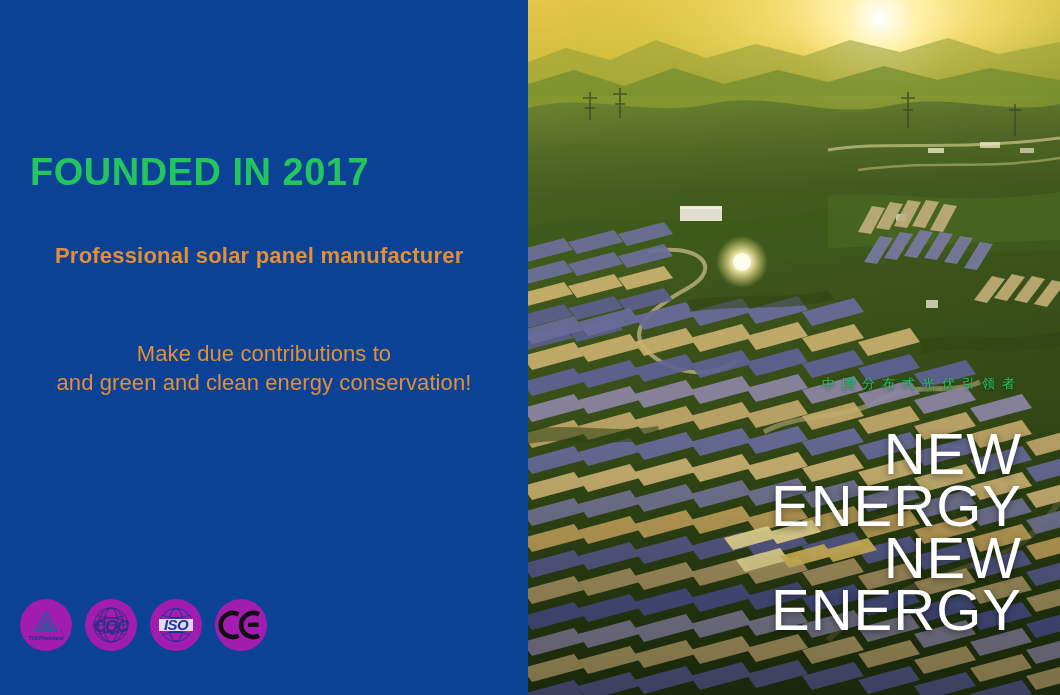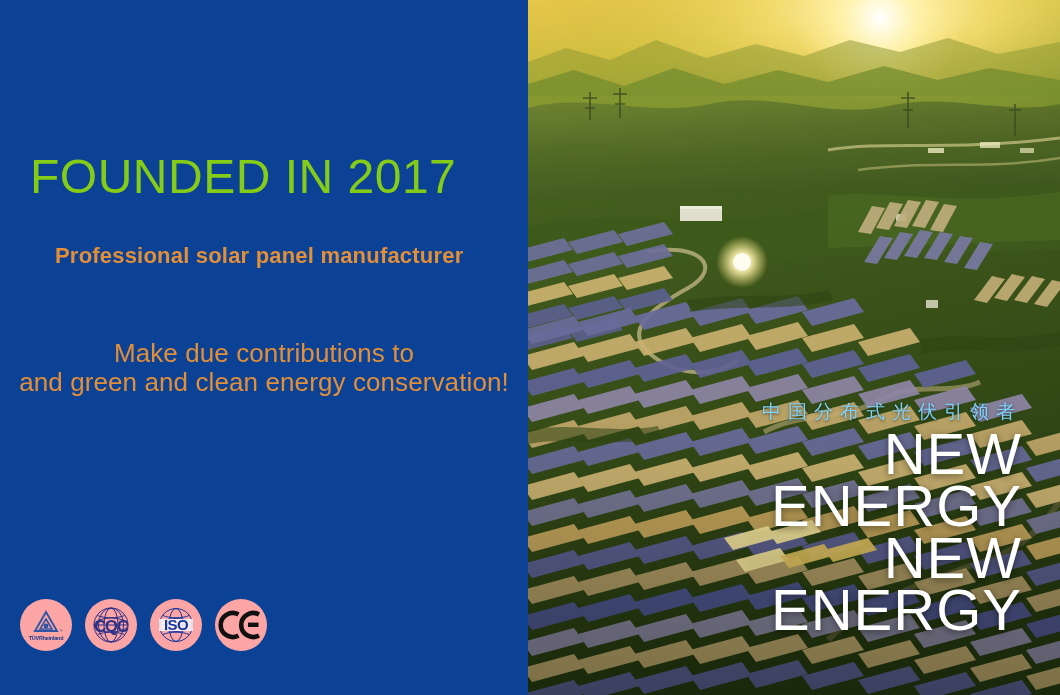--- a/index.html
+++ b/index.html
@@ -20,85 +20,86 @@
   #left-panel {
     position:absolute;
     left:0; top:0;
     width:528px; height:695px;
     background:#0b4295;
     z-index:5;
   }
   #headline {
     position:absolute;
     left:30px; top:152px;
-    font-size:48px;
-    font-weight:normal;
+    font-size:38px;
+    font-weight:bold;
     letter-spacing:0.5px;
-    color:#84cc16;
+    color:#22c55e;
     white-space:nowrap;
     line-height:1.06;
   }
   #subtitle {
     position:absolute;
     left:55px; top:243px;
     font-size:22px;
     font-weight:bold;
     color:#e28f38;
     white-space:nowrap;
     letter-spacing:0.2px;
   }
   #tagline {
     position:absolute;
     left:0; top:339px;
     width:528px;
     text-align:center;
     color:#e28f38;
-    font-size:26px;
+    font-size:22px;
     line-height:29px;
     letter-spacing:0.1px;
   }
   #tagline .tl-line { display:block; white-space:nowrap; }
 
   
   #cert-row {
     position:absolute;
     left:20px; top:599px;
     display:flex;
     gap:13px;
     align-items:center;
   }
   .badge {
     width:52px; height:52px;
     border-radius:50%;
-    background:#fca5a5;
+    background:#a21caf;
     position:relative;
     display:flex;
     align-items:center;
     justify-content:center;
     overflow:hidden;
     flex:0 0 auto;
+    font-style:italic;
   }
   .badge svg { display:block; }
 
   
   #photo {
     position:absolute;
     left:528px; top:0;
     width:532px; height:695px;
     overflow:hidden;
     background:#3a4a2a;
   }
   #photo svg.ph { position:absolute; left:0; top:0; width:532px; height:695px; }
 
   
   #cn-tag {
     position:absolute;
-    right:38px; top:399px;
-    color:#7dd3fc;
-    font-size:19px;
+    right:38px; top:375px;
+    color:#22c55e;
+    font-size:13px;
     letter-spacing:7px;
     text-indent:7px;
     white-space:nowrap;
     text-shadow:0 1px 3px rgba(0,0,0,.55);
     z-index:9;
     font-family:"DejaVu Sans", sans-serif;
   }
   #slogan {
     position:absolute;
     right:38px; top:428px;

